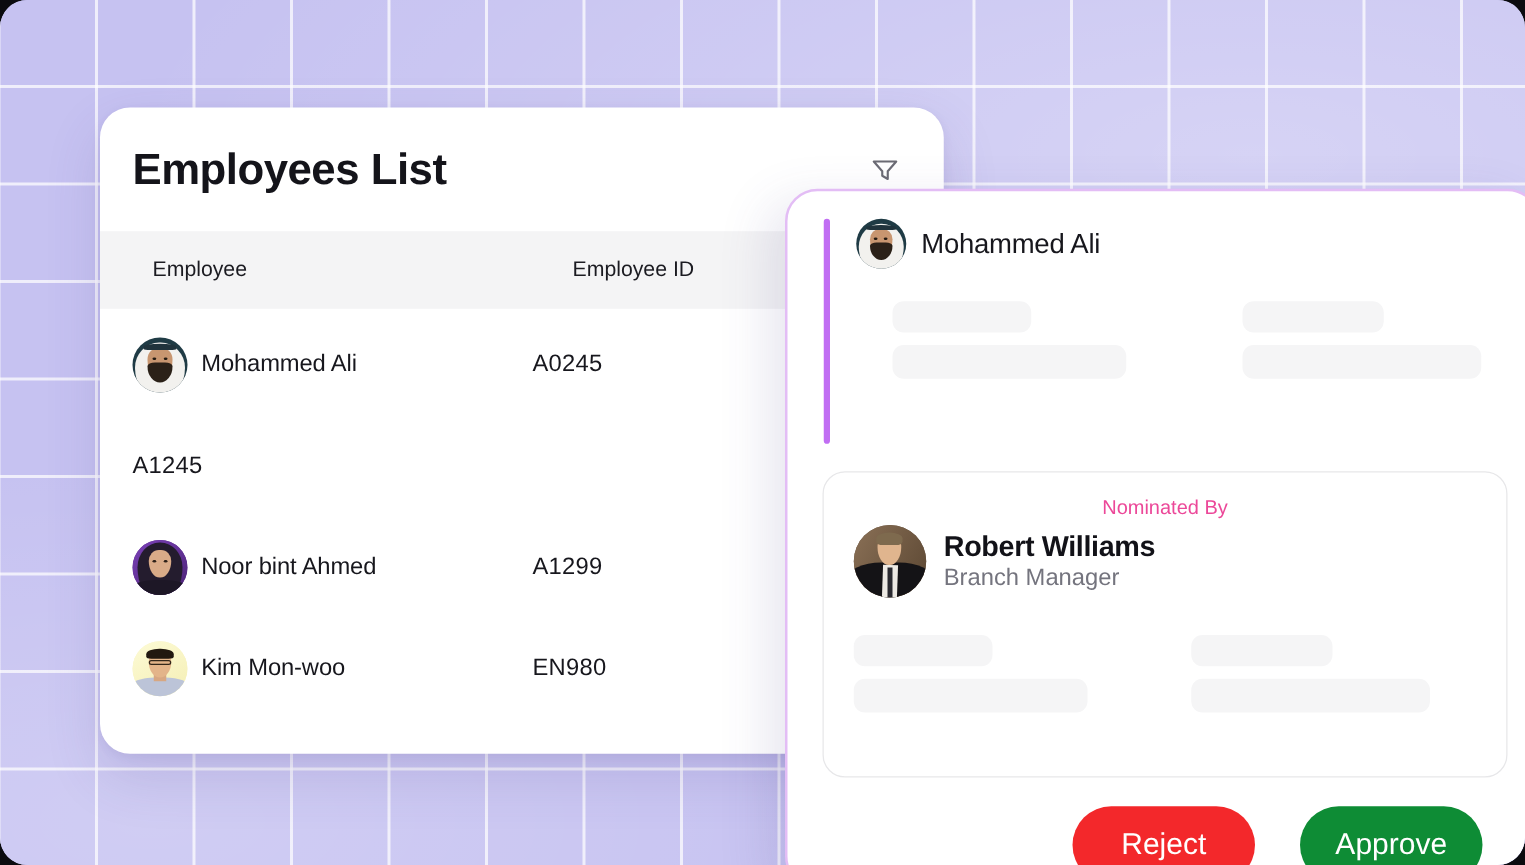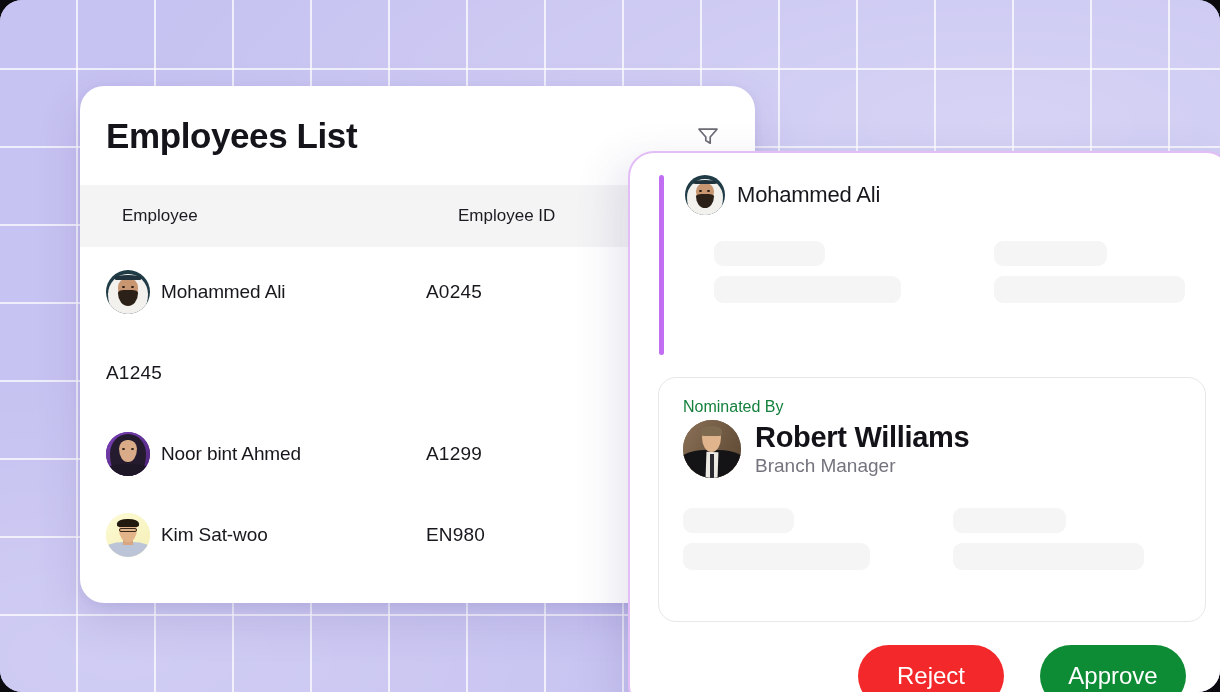--- a/index.html
+++ b/index.html
@@ -327,31 +327,32 @@
     left: 28px;
     top: 224px;
     width: 548px;
     height: 245px;
     border: 1.5px solid #e7e7e9;
     border-radius: 18px;
     padding: 20px 24px;
   }
   .nominated-label {
     font-size: 16px;
-    color: #15803d;
+    color: #ec4899;
     margin-bottom: 4px;
+    text-align: center;
   }
   .nominator {
     display: flex;
     align-items: center;
     gap: 14px;
   }
   .nominator-text { display: flex; flex-direction: column; gap: 1px; }
   .nominator-name {
-    font-size: 29px;
+    font-size: 23px;
     font-weight: 700;
     color: #121218;
     letter-spacing: -0.3px;
   }
   .nominator-role {
     font-size: 19px;
     color: #74747e;
   }
   .nominated-skels {
     display: grid;
@@ -448,21 +449,21 @@
       <div class="row">
         <div class="cell-employee">
           <div class="avatar sz-44 av-kim">
             <span class="grad"></span>
               <span class="shirt"></span>
               <span class="neck"></span>
             <span class="face"></span>
               <span class="hair"></span>
               <span class="glass"></span>
           </div>
-          <span class="emp-name">Kim Sat-woo</span>
+          <span class="emp-name">Kim Mon-woo</span>
         </div>
         <div class="cell-id">EN980</div>
       </div>
 
     </div>
   </section>
 
   <section class="detail-panel">
 
     <div class="accent-bar"></div>

